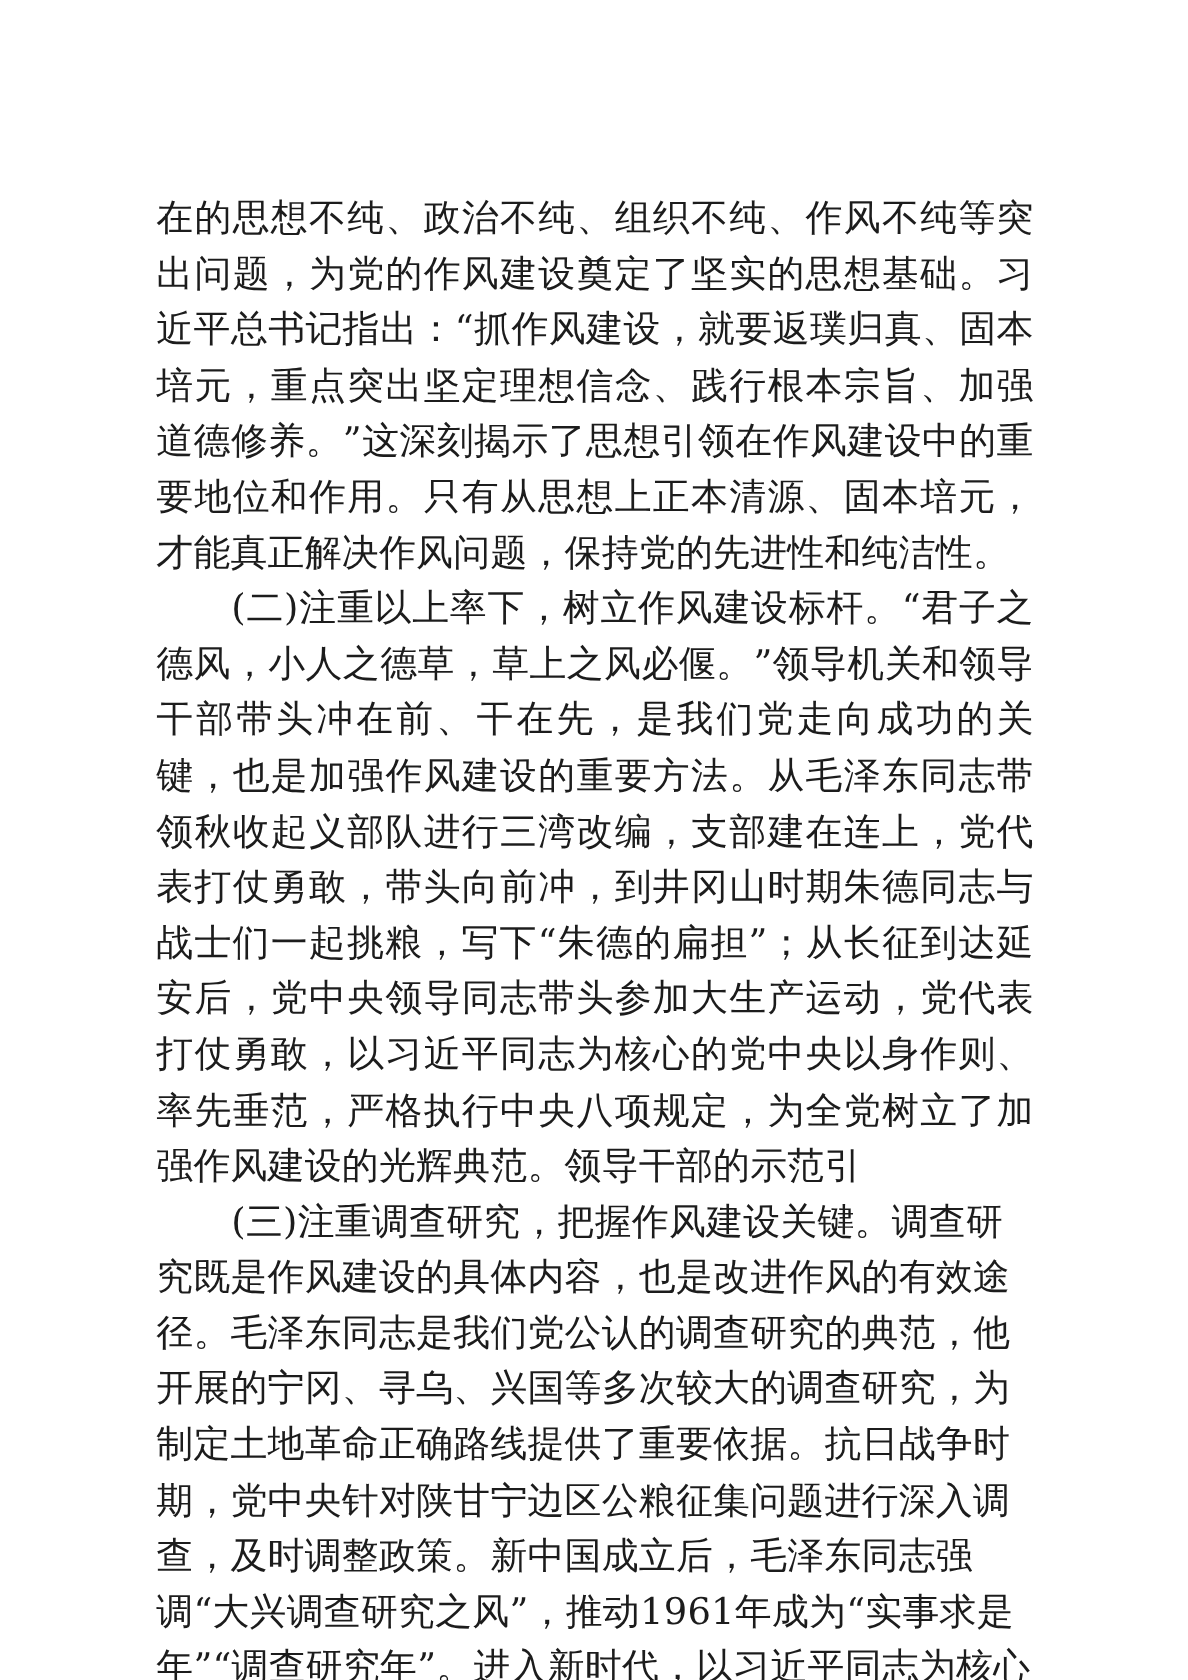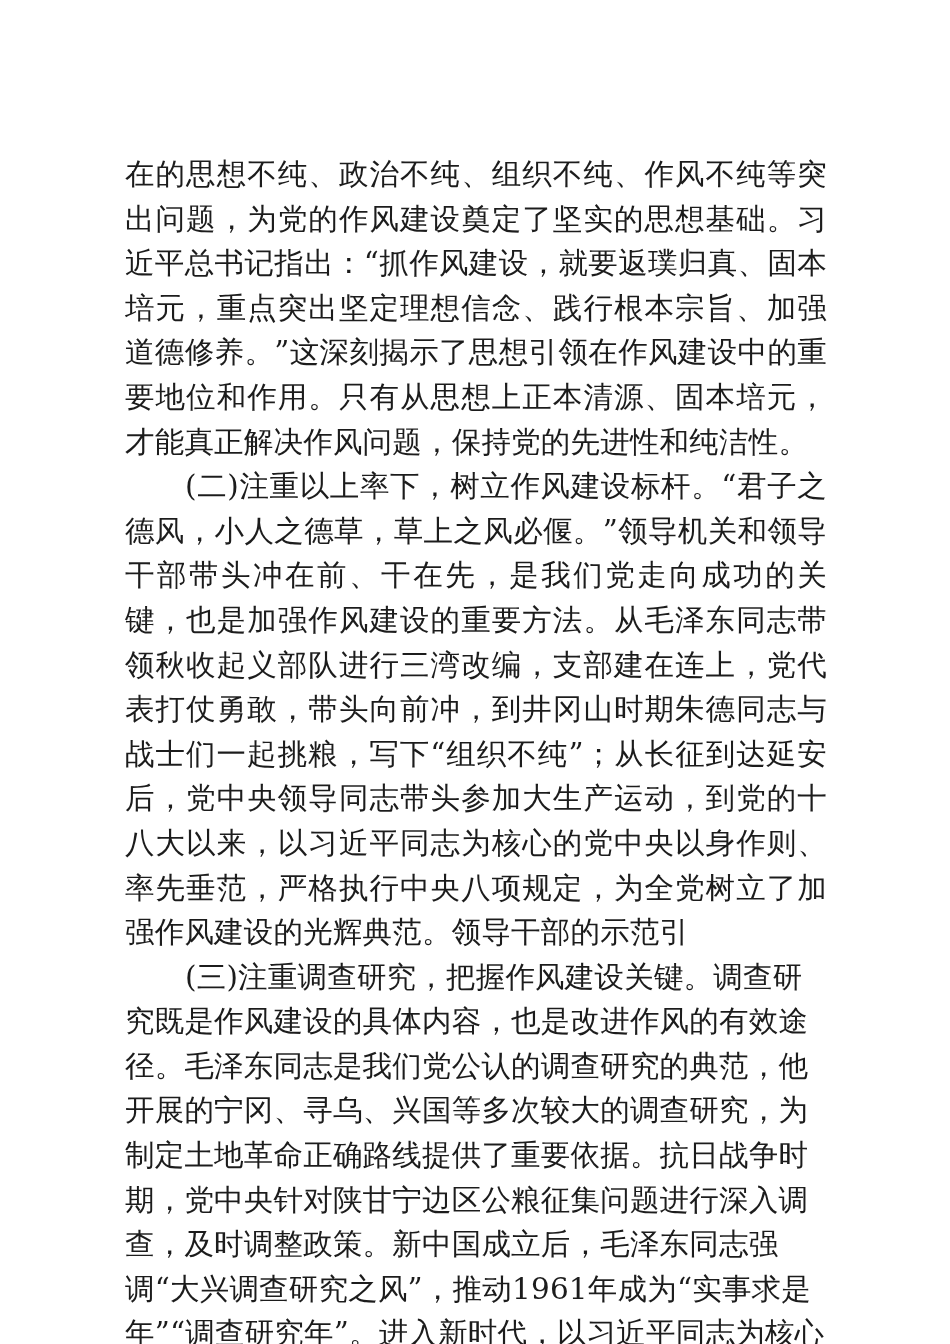--- a/index.html
+++ b/index.html
@@ -40,16 +40,16 @@
   p.para:last-child {
     text-align: left;
   }
 </style>
 </head>
 <body>
 
 <div class="page">
   <div class="text-column">
     <p class="para">在的思想不纯、政治不纯、组织不纯、作风不纯等突出问题，为党的作风建设奠定了坚实的思想基础。习近平总书记指出：“抓作风建设，就要返璞归真、固本培元，重点突出坚定理想信念、践行根本宗旨、加强道德修养。”这深刻揭示了思想引领在作风建设中的重要地位和作用。只有从思想上正本清源、固本培元，才能真正解决作风问题，保持党的先进性和纯洁性。</p>
-    <p class="para indent">(二)注重以上率下，树立作风建设标杆。“君子之德风，小人之德草，草上之风必偃。”领导机关和领导干部带头冲在前、干在先，是我们党走向成功的关键，也是加强作风建设的重要方法。从毛泽东同志带领秋收起义部队进行三湾改编，支部建在连上，党代表打仗勇敢，带头向前冲，到井冈山时期朱德同志与战士们一起挑粮，写下“组织不纯”；从长征到达延安后，党中央领导同志带头参加大生产运动，到党的十八大以来，以习近平同志为核心的党中央以身作则、率先垂范，严格执行中央八项规定，为全党树立了加强作风建设的光辉典范。领导干部的示范引</p>
+    <p class="para indent">(二)注重以上率下，树立作风建设标杆。“君子之德风，小人之德草，草上之风必偃。”领导机关和领导干部带头冲在前、干在先，是我们党走向成功的关键，也是加强作风建设的重要方法。从毛泽东同志带领秋收起义部队进行三湾改编，支部建在连上，党代表打仗勇敢，带头向前冲，到井冈山时期朱德同志与战士们一起挑粮，写下“朱德的扁担”；从长征到达延安后，党中央领导同志带头参加大生产运动，党代表打仗勇敢，以习近平同志为核心的党中央以身作则、率先垂范，严格执行中央八项规定，为全党树立了加强作风建设的光辉典范。领导干部的示范引</p>
     <p class="para indent">(三)注重调查研究，把握作风建设关键。调查研究既是作风建设的具体内容，也是改进作风的有效途径。毛泽东同志是我们党公认的调查研究的典范，他开展的宁冈、寻乌、兴国等多次较大的调查研究，为制定土地革命正确路线提供了重要依据。抗日战争时期，党中央针对陕甘宁边区公粮征集问题进行深入调查，及时调整政策。新中国成立后，毛泽东同志强调“大兴调查研究之风”，推动1961年成为“实事求是年”“调查研究年”。进入新时代，以习近平同志为核心的党中央坚持</p>
   </div>
 </div>
 
 </body></html>

